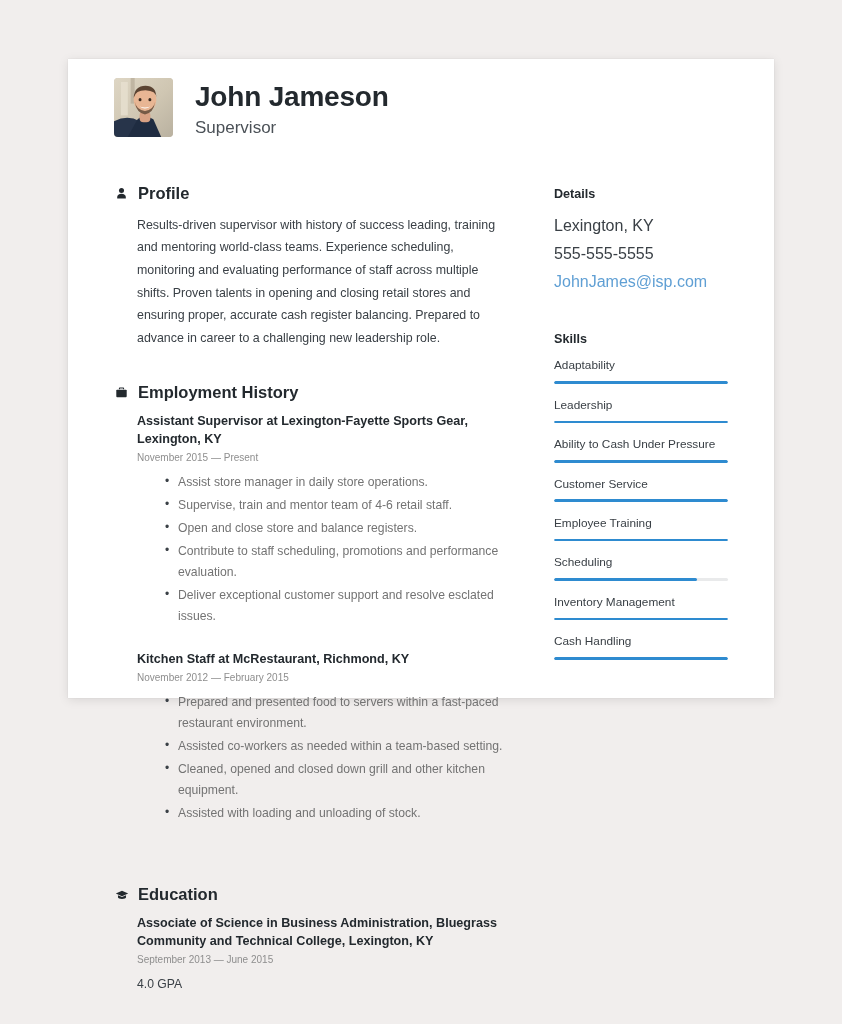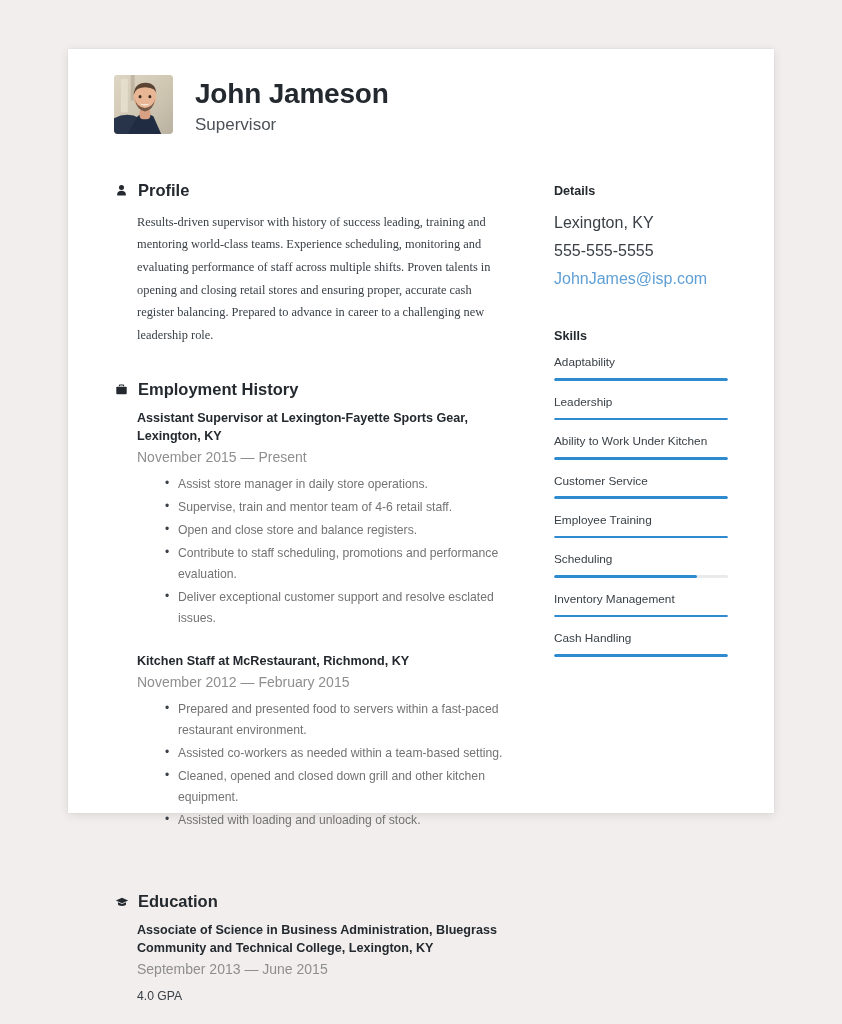--- a/index.html
+++ b/index.html
@@ -8,26 +8,26 @@
     width: 842px;
     height: 1024px;
     background: #f1eeed;
     font-family: "Liberation Sans", sans-serif;
     overflow: hidden;
   }
 
   .page-card {
     position: absolute;
     left: 68px;
-    top: 49px;
+    top: 59px;
     width: 706px;
-    height: 764px;
+    height: 639px;
     background: #ffffff;
     box-shadow: 0 2px 10px rgba(0,0,0,0.10), 0 0 1px rgba(0,0,0,0.12);
-    padding: 26px 46px 0 46px;
+    padding: 19px 46px 0 46px;
   }
 
   
   .header {
     display: flex;
     align-items: flex-start;
     gap: 22px;
     margin-bottom: 46px;
   }
   .avatar {
@@ -80,33 +80,32 @@
     color: #23292e;
   }
 
   
   .profile-text {
     font-size: 12.4px;
     line-height: 1.82;
     color: #3a4046;
     padding-left: 23px;
     max-width: 397px;
-    font-family: Liberation Serif, serif;
   }
 
   .entry { padding-left: 23px; margin-bottom: 22px; }
   .entry:last-child { margin-bottom: 0; }
   .entry-title {
     font-size: 12.6px;
     font-weight: bold;
     color: #23292e;
     line-height: 1.38;
   }
   .entry-date {
-    font-size: 14px;
+    font-size: 10px;
     color: #8e8e8e;
     margin-top: 4px;
   }
   .entry-extra {
     font-size: 12.2px;
     color: #3a4046;
     margin-top: 12px;
   }
   .bullets {
     margin-top: 9px;
@@ -288,21 +287,21 @@
                 <div class="skill-fill" style="width: 100%; background: rgb(46, 139, 208);"></div>
               </div>
             </div>
             <div class="skill">
               <div class="skill-name">Leadership</div>
               <div class="skill-track">
                 <div class="skill-fill" style="width: 100%; background: rgb(46, 139, 208);"></div>
               </div>
             </div>
             <div class="skill">
-              <div class="skill-name">Ability to Work Under Kitchen</div>
+              <div class="skill-name">Ability to Cash Under Pressure</div>
               <div class="skill-track">
                 <div class="skill-fill" style="width: 100%; background: rgb(46, 139, 208);"></div>
               </div>
             </div>
             <div class="skill">
               <div class="skill-name">Customer Service</div>
               <div class="skill-track">
                 <div class="skill-fill" style="width: 100%; background: rgb(46, 139, 208);"></div>
               </div>
             </div>

